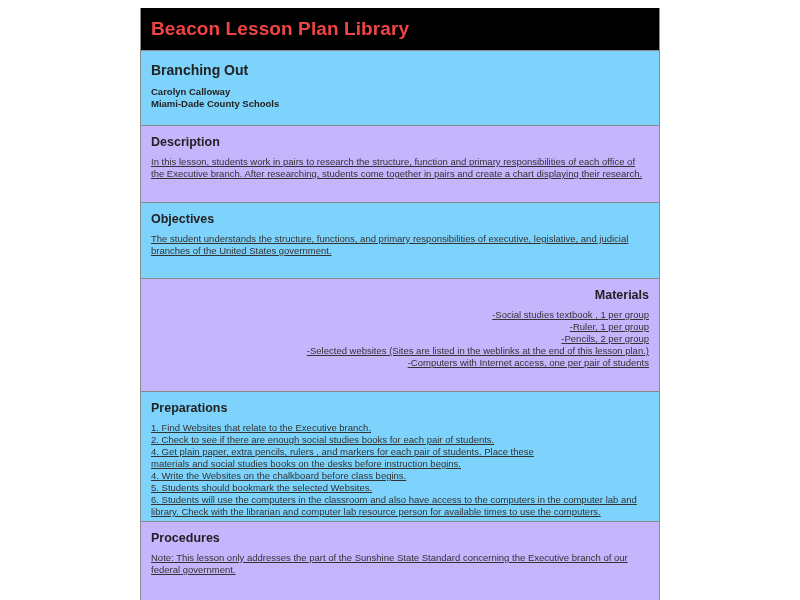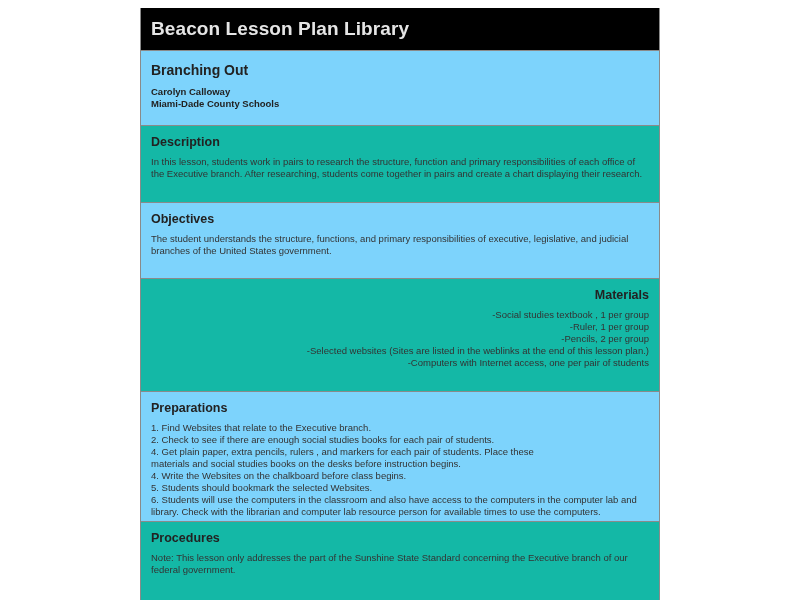--- a/index.html
+++ b/index.html
@@ -15,35 +15,35 @@
     .page {
       position: absolute;
       left: 140px;
       top: 8px;
       width: 518px;
       border-left: 1px solid #8a8a8a;
       border-right: 1px solid #8a8a8a;
     }
     .banner {
       background: #000000;
-      color: #e5e5e5;
+      color: #ef4444;
       height: 42px;
       box-sizing: border-box;
       padding: 10px 10px 0 10px;
       font-weight: bold;
       font-size: 19px;
       letter-spacing: 0.1px;
     }
     .section {
       border-top: 1px solid #8a8a8a;
       padding: 9px 10px 8px 10px;
       box-sizing: border-box;
     }
     .section.white { background: #7dd3fc; }
-    .section.gray { background: #14b8a6; }
+    .section.gray { background: #c4b5fd; }
     .title-block { height: 75px; padding-top: 11px; }
     .lesson-title {
       font-weight: bold;
       font-size: 14px;
       margin: 0 0 8px 0;
     }
     .author, .school {
       font-weight: bold;
       font-size: 9.5px;
       line-height: 12px;
@@ -51,20 +51,21 @@
     .sec-heading {
       font-weight: bold;
       font-size: 12.5px;
       margin: 0 0 6px 0;
       line-height: 15px;
     }
     .sec-text {
       font-size: 9.5px;
       line-height: 12px;
       color: #333333;
+      text-decoration: underline;
     }
     .line { display: block; }
     .gap { height: 12px; }
     #sec-description { height: 77px; }
     #sec-objectives { height: 76px; }
     #sec-materials { height: 113px; text-align: right; }
     #sec-preparations { height: 130px; }
     #sec-procedures { height: 100px; }
   </style>
 </head>

